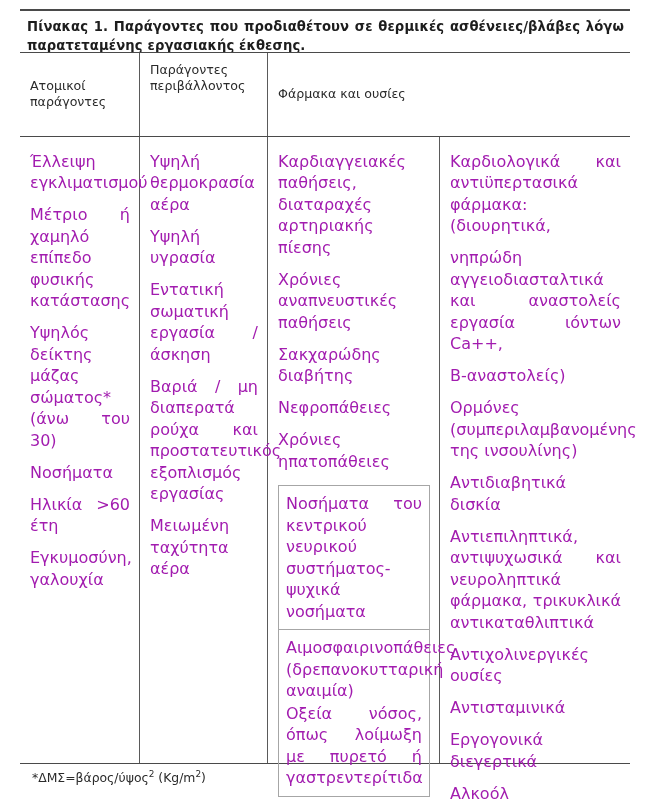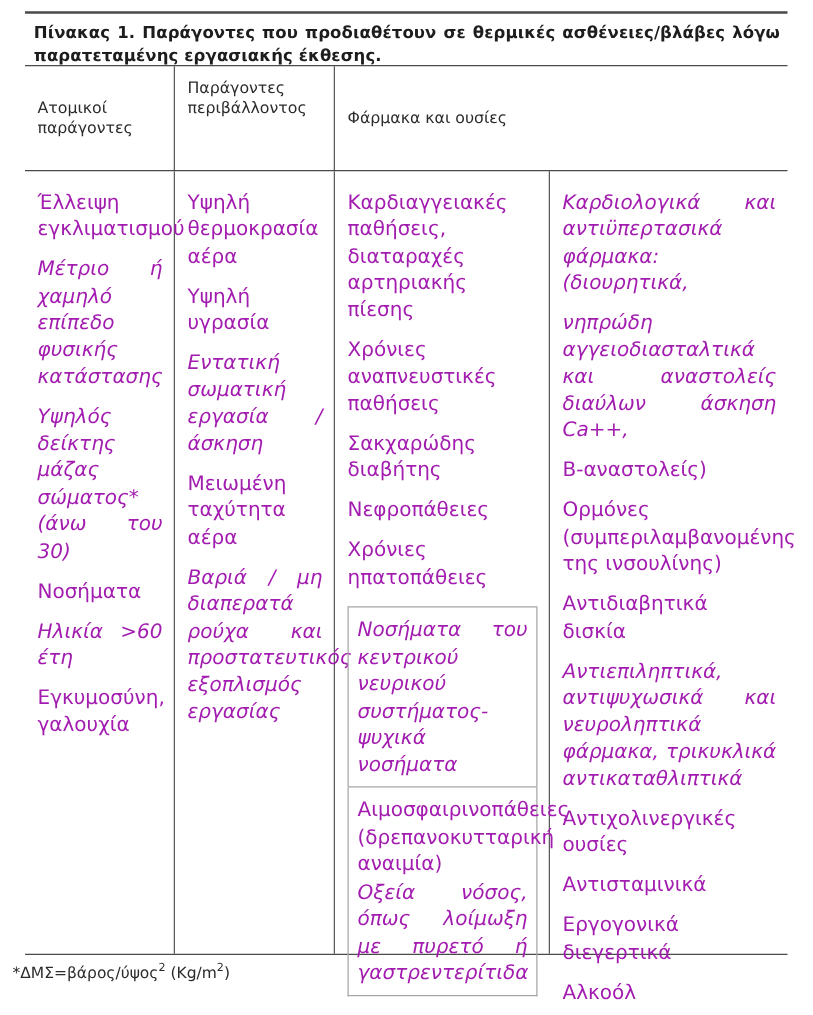--- a/index.html
+++ b/index.html
@@ -106,41 +106,40 @@
     color: #a21caf;
     text-align: justify;
     text-justify: inter-word;
     margin-bottom: 10.5px;
   }
   .item:last-child { margin-bottom: 0; }
 
   
   .item.jstretch {
     text-align-last: justify;
-    font-style: italic;
   }
 
   
   .subbox {
     border: 1.1px solid #a6a6a6;
     box-sizing: border-box;
     padding: 7px 7px 7px 7px;
     margin-top: 13px;
   }
   .subbox + .subbox {
     border-top: none;
     margin-top: 0;
   }
   .subbox .item { margin-bottom: 1px; }
   .subbox .item:last-child { margin-bottom: 0; }
 
   
   .footnote {
     position: absolute;
-    left: 10px;
+    left: 32px;
     top: 770px;
     font-size: 12.4px;
     line-height: 1.3;
     color: #2b2b2b;
     white-space: nowrap;
   }
   .footnote sup {
     font-size: 0.72em;
     vertical-align: super;
     line-height: 0;
@@ -177,22 +176,22 @@
         <div class="item jstretch">Υψηλός δείκτης μάζας σώματος* (άνω του 30)</div>
         <div class="item">Νοσήματα</div>
         <div class="item jstretch">Ηλικία &gt;60 έτη</div>
         <div class="item">Εγκυμοσύνη, γαλουχία</div>
       </div>
 
       <div class="col c2">
         <div class="item">Υψηλή θερμοκρασία αέρα</div>
         <div class="item">Υψηλή υγρασία</div>
         <div class="item jstretch">Εντατική σωματική εργασία / άσκηση</div>
+        <div class="item jstretch">Βαριά / μη διαπερατά ρούχα και προστατευτικός εξοπλισμός εργασίας</div>
         <div class="item">Μειωμένη ταχύτητα αέρα</div>
-        <div class="item jstretch">Βαριά / μη διαπερατά ρούχα και προστατευτικός εξοπλισμός εργασίας</div>
       </div>
 
       <div class="col c3">
         <div class="item">Καρδιαγγειακές παθήσεις, διαταραχές αρτηριακής πίεσης</div>
         <div class="item">Χρόνιες αναπνευστικές παθήσεις</div>
         <div class="item">Σακχαρώδης διαβήτης</div>
         <div class="item">Νεφροπάθειες</div>
         <div class="item">Χρόνιες ηπατοπάθειες</div>
 
         <div class="subbox">
@@ -200,21 +199,21 @@
         </div>
 
         <div class="subbox">
           <div class="item">Αιμοσφαιρινοπάθειες (δρεπανοκυτταρική αναιμία)</div>
           <div class="item jstretch">Οξεία νόσος, όπως λοίμωξη με πυρετό ή γαστρεντερίτιδα</div>
         </div>
       </div>
 
       <div class="col c4">
         <div class="item jstretch">Καρδιολογικά και αντιϋπερτασικά φάρμακα: (διουρητικά,</div>
-        <div class="item jstretch">νηπρώδη αγγειοδιασταλτικά και αναστολείς διαύλων άσκηση Ca++,</div>
+        <div class="item jstretch">νηπρώδη αγγειοδιασταλτικά και αναστολείς εργασία ιόντων Ca++,</div>
         <div class="item">Β-αναστολείς)</div>
         <div class="item">Ορμόνες (συμπεριλαμβανομένης της ινσουλίνης)</div>
         <div class="item">Αντιδιαβητικά δισκία</div>
         <div class="item jstretch">Αντιεπιληπτικά, αντιψυχωσικά και νευροληπτικά φάρμακα, τρικυκλικά αντικαταθλιπτικά</div>
         <div class="item">Αντιχολινεργικές ουσίες</div>
         <div class="item">Αντισταμινικά</div>
         <div class="item">Εργογονικά διεγερτικά</div>
         <div class="item">Αλκοόλ</div>
       </div>
 

